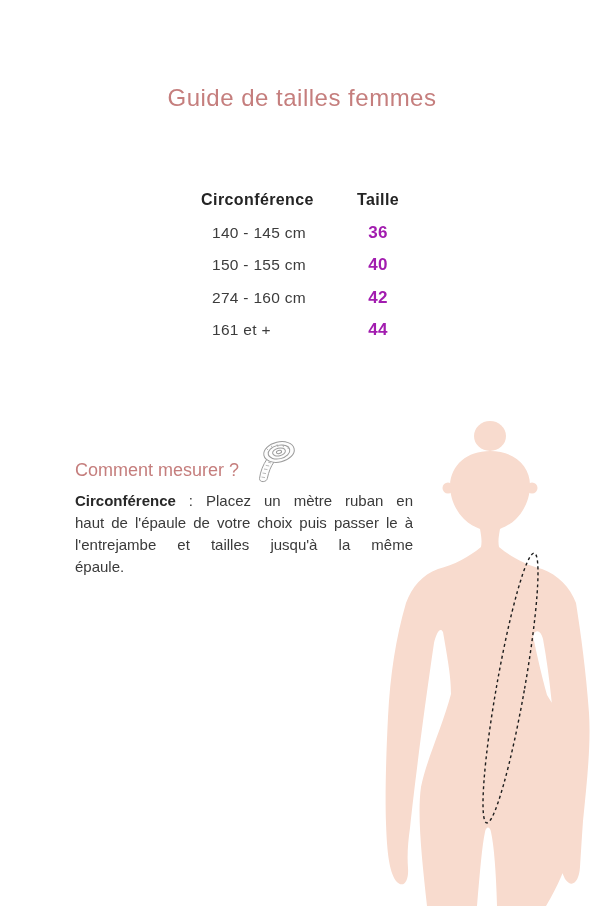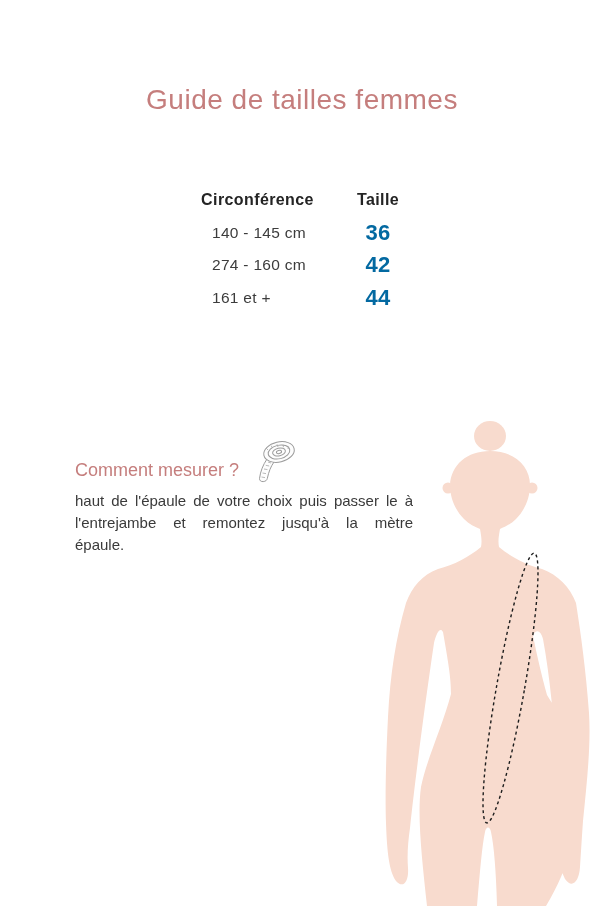--- a/index.html
+++ b/index.html
@@ -2,33 +2,33 @@
 <html><head>
 <meta charset="utf-8">
 <style>
   html,body { margin:0; padding:0; background:#ffffff; }
   .page {
     position:relative; width:604px; height:906px; background:#ffffff;
     font-family:"Liberation Sans", sans-serif; overflow:hidden;
   }
   .title {
     position:absolute; top:84px; left:0; width:100%; margin:0;
-    text-align:center; font-size:28px; font-weight:400; letter-spacing:0.5px;
+    text-align:center; font-size:24px; font-weight:400; letter-spacing:0.5px;
     color:#c57e7d;
   }
   
   .table { position:absolute; left:185px; top:184px; width:245px; }
   .trow { display:flex; align-items:center; height:32.5px; }
   .c1 { width:145px; }
   .c2 { width:96px; text-align:center; }
   .thead .c1, .thead .c2 {
     text-align:center; font-weight:700; font-size:16px; color:#242424; letter-spacing:0.4px;
   }
   .val { padding-left:27px; box-sizing:border-box; font-size:15.5px; color:#3c3c3c; letter-spacing:0.3px; text-align:left; }
-  .size { font-weight:700; font-size:22px; color:#0369a1; letter-spacing:0.3px; }
+  .size { font-weight:700; font-size:17px; color:#a21caf; letter-spacing:0.3px; }
   
   .mh { position:absolute; left:75px; top:460px; font-size:18px; color:#c57e7d; }
   .tape { position:absolute; left:256px; top:439px; }
   .para {
     position:absolute; left:75px; top:490px; width:338px;
     font-size:15px; line-height:22px; color:#3a3a3a; overflow:hidden;
   }
   .pline { white-space:normal; }
   .jl { text-align:justify; text-align-last:justify; white-space:nowrap; }
   .para b { font-weight:700; color:#282828; }
@@ -45,20 +45,24 @@
   <div class="table">
     <div class="trow thead">
       <div class="c1">Circonférence</div>
       <div class="c2">Taille</div>
     </div>
     <div class="trow">
       <div class="c1 val">140 - 145 cm</div>
       <div class="c2 size">36</div>
     </div>
     <div class="trow">
+      <div class="c1 val">150 - 155 cm</div>
+      <div class="c2 size">40</div>
+    </div>
+    <div class="trow">
       <div class="c1 val">274 - 160 cm</div>
       <div class="c2 size">42</div>
     </div>
     <div class="trow">
       <div class="c1 val">161 et +</div>
       <div class="c2 size">44</div>
     </div>
   </div>
 
   <div class="mh">Comment mesurer ?</div>
@@ -71,22 +75,23 @@
       <ellipse cx="23" cy="13" rx="6.5" ry="3.8" transform="rotate(-13 23 13)"></ellipse>
       <ellipse cx="23" cy="13" rx="2.6" ry="1.5" transform="rotate(-13 23 13)"></ellipse>
     </g>
     <g stroke="#a8a8a8" stroke-width="0.8" fill="none">
       <path d="M5.5,38 L9,38.6 M6.5,34 L10,34.6 M8,30 L11.5,30.6 M9.8,26.3 L13.2,27 M12,23 L15,24"></path>
       <path d="M10,9 L12,11 M15,6.5 L16.5,9 M21,5.3 L22,8 M27,5.5 L27.5,8.2 M32.5,7.5 L32,10"></path>
     </g>
   </svg>
 
   <div class="para">
+    <div class="pline jl"><b>Circonférence</b><span> : Placez un mètre ruban en</span></div>
     <div class="pline jl">haut de l'épaule de votre choix puis passer le à</div>
-    <div class="pline jl">l'entrejambe  et remontez jusqu'à la mètre</div>
+    <div class="pline jl">l'entrejambe  et tailles jusqu'à la même</div>
     <div class="pline">épaule.</div>
   </div>
 
   <svg class="figure" width="234" height="491" viewBox="0 0 234 491">
     <g fill="#f8dbce" stroke="none">
       <ellipse cx="120" cy="21" rx="16" ry="15"></ellipse>
       <circle cx="78" cy="73" r="5.5"></circle>
       <circle cx="162" cy="73" r="5.5"></circle>
       <path d="
         M 120,36

